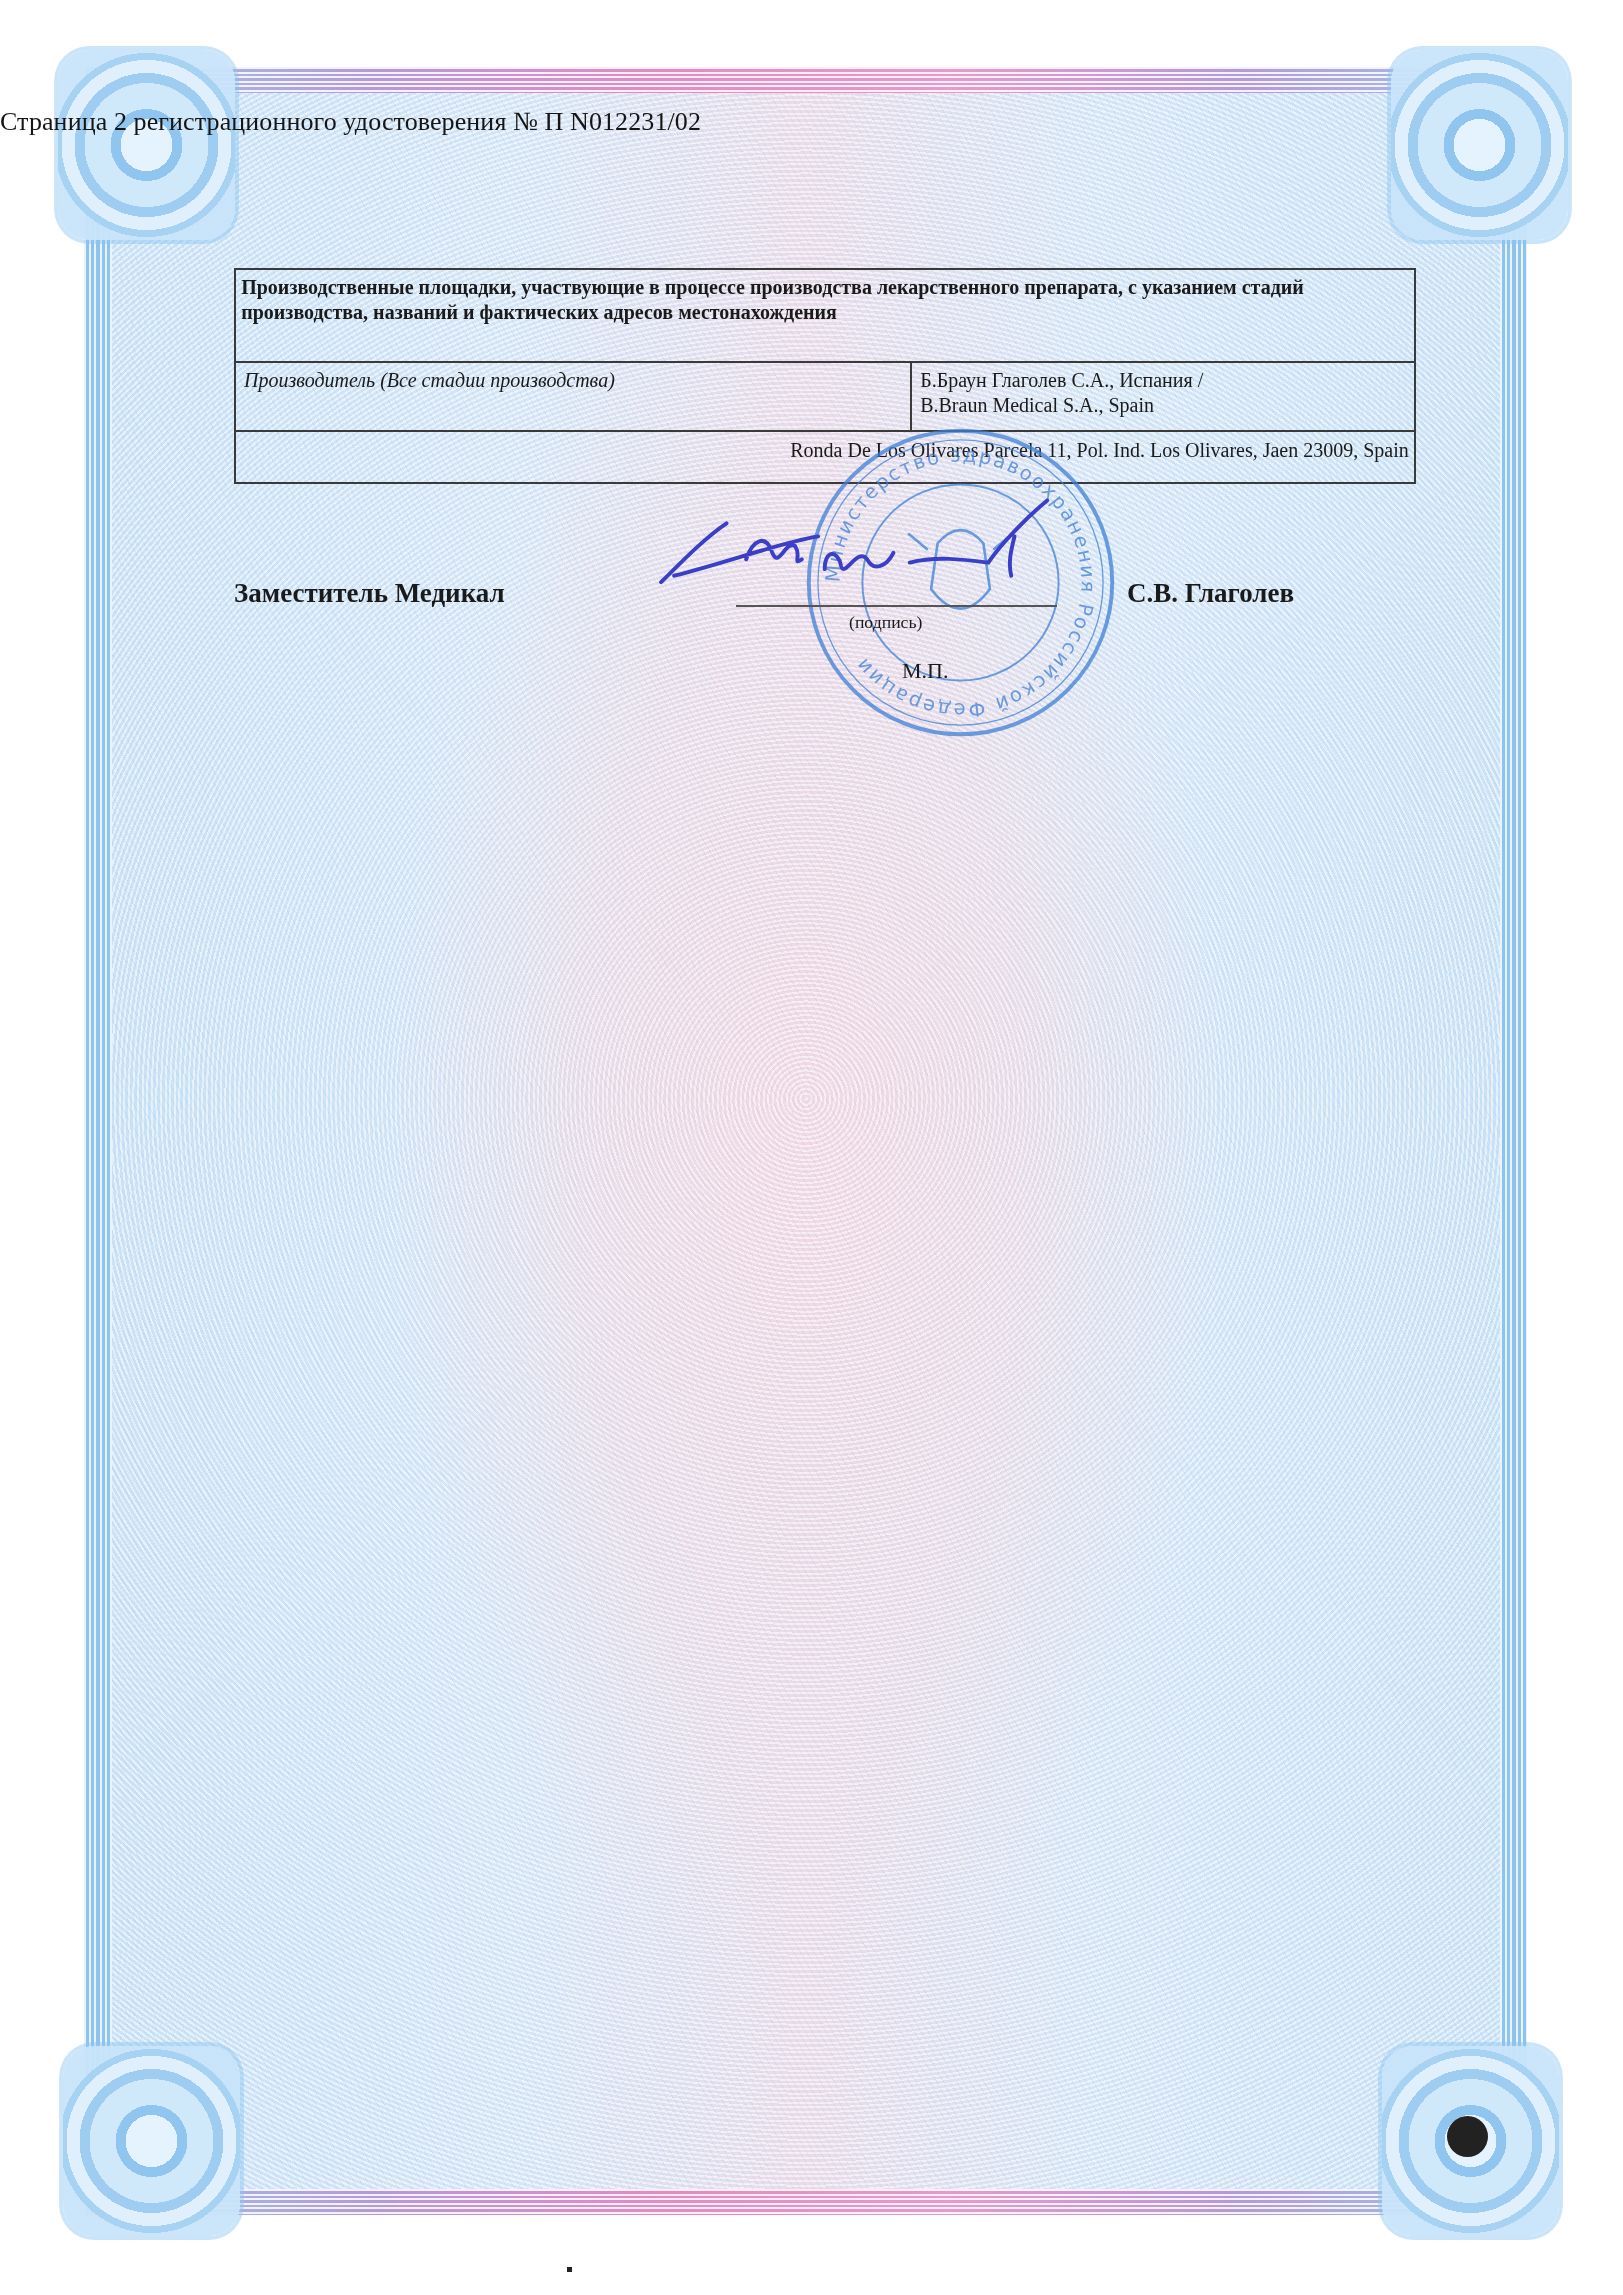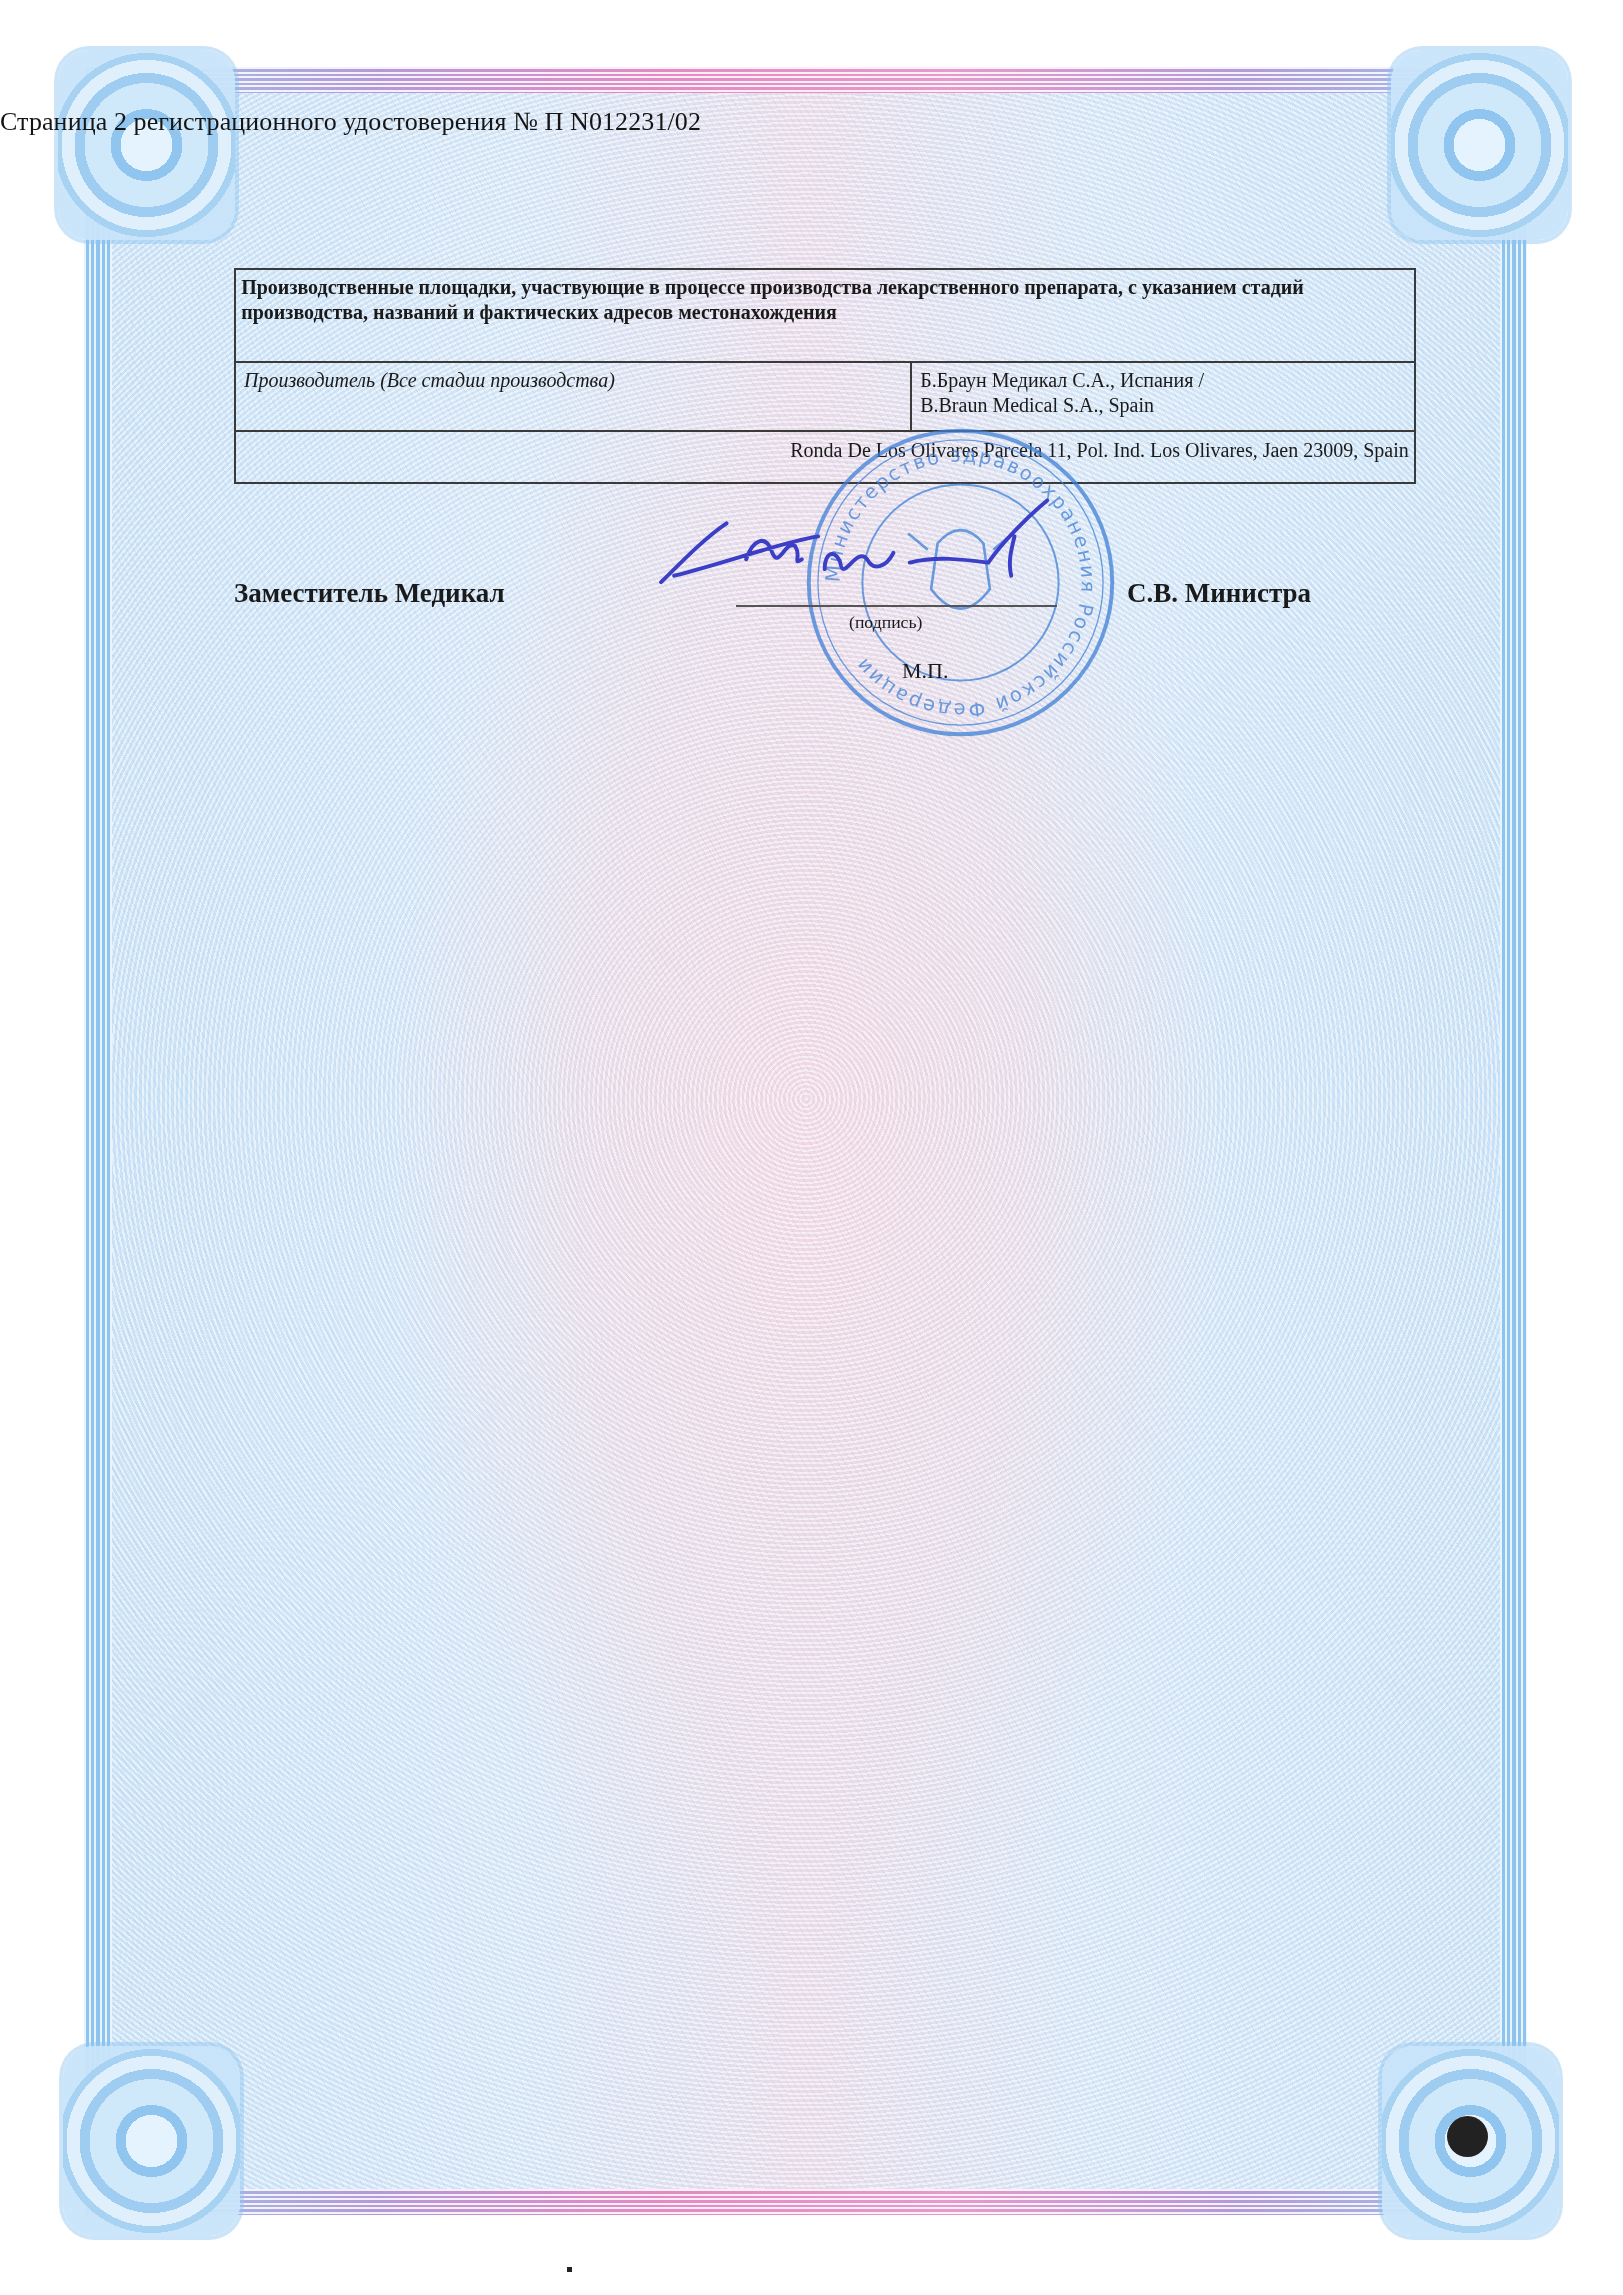--- a/index.html
+++ b/index.html
@@ -120,21 +120,21 @@
 <div class="page-header">Страница 2 регистрационного удостоверения № П N012231/02</div>
 
 <table class="sites-table">
   <tbody>
       <tr class="row-header">
     <td colspan="2">Производственные площадки, участвующие в процессе производства лекарственного препарата, с указанием стадий производства, названий и фактических адресов местонахождения</td>
   </tr>
   <tr class="row-maker">
     <td class="role">Производитель (Все стадии производства)</td>
     <td>
-      <div>Б.Браун Медикал С.А., Испания /</div>
+      <div>Б.Браун Глаголев С.А., Испания /</div>
       <div>B.Braun Medical S.A., Spain</div>
     </td>
   </tr>
   <tr class="row-address">
     <td colspan="2">Ronda De Los Olivares Parcela 11, Pol. Ind. Los Olivares, Jaen 23009, Spain</td>
   </tr>
 </tbody>
   </table>
 
 <div class="signature-block">
@@ -156,15 +156,15 @@
     </text>
   </svg>
 
   <svg class="signature" viewBox="0 0 680 160">
     <path d="M20 130 C 60 90, 90 60, 120 40 M 40 120 C 120 100, 200 70, 260 60 M 150 95 c 10 -30 30 -40 40 -10 c 10 25 20 -20 35 -10 c 10 15 -5 30 10 20 M 270 110 c 0 -30 20 -30 25 -5 c 5 20 25 -30 40 -10 c 10 20 30 10 40 -10 M 400 100 c 40 -10 80 -5 120 0 c 20 -30 60 -70 90 -95 M 560 60 c -5 20 -10 40 -5 60" fill="none" stroke="#3b3fc7" stroke-width="6" stroke-linecap="round"></path>
   </svg>
 
   <div class="sign-line"></div>
   <div class="sign-caption">(подпись)</div>
   <div class="stamp-label">М.П.</div>
-  <div class="signatory-name">С.В. Министра</div>
+  <div class="signatory-name">С.В. Глаголев</div>
 </div>
 
 
 </body></html>

